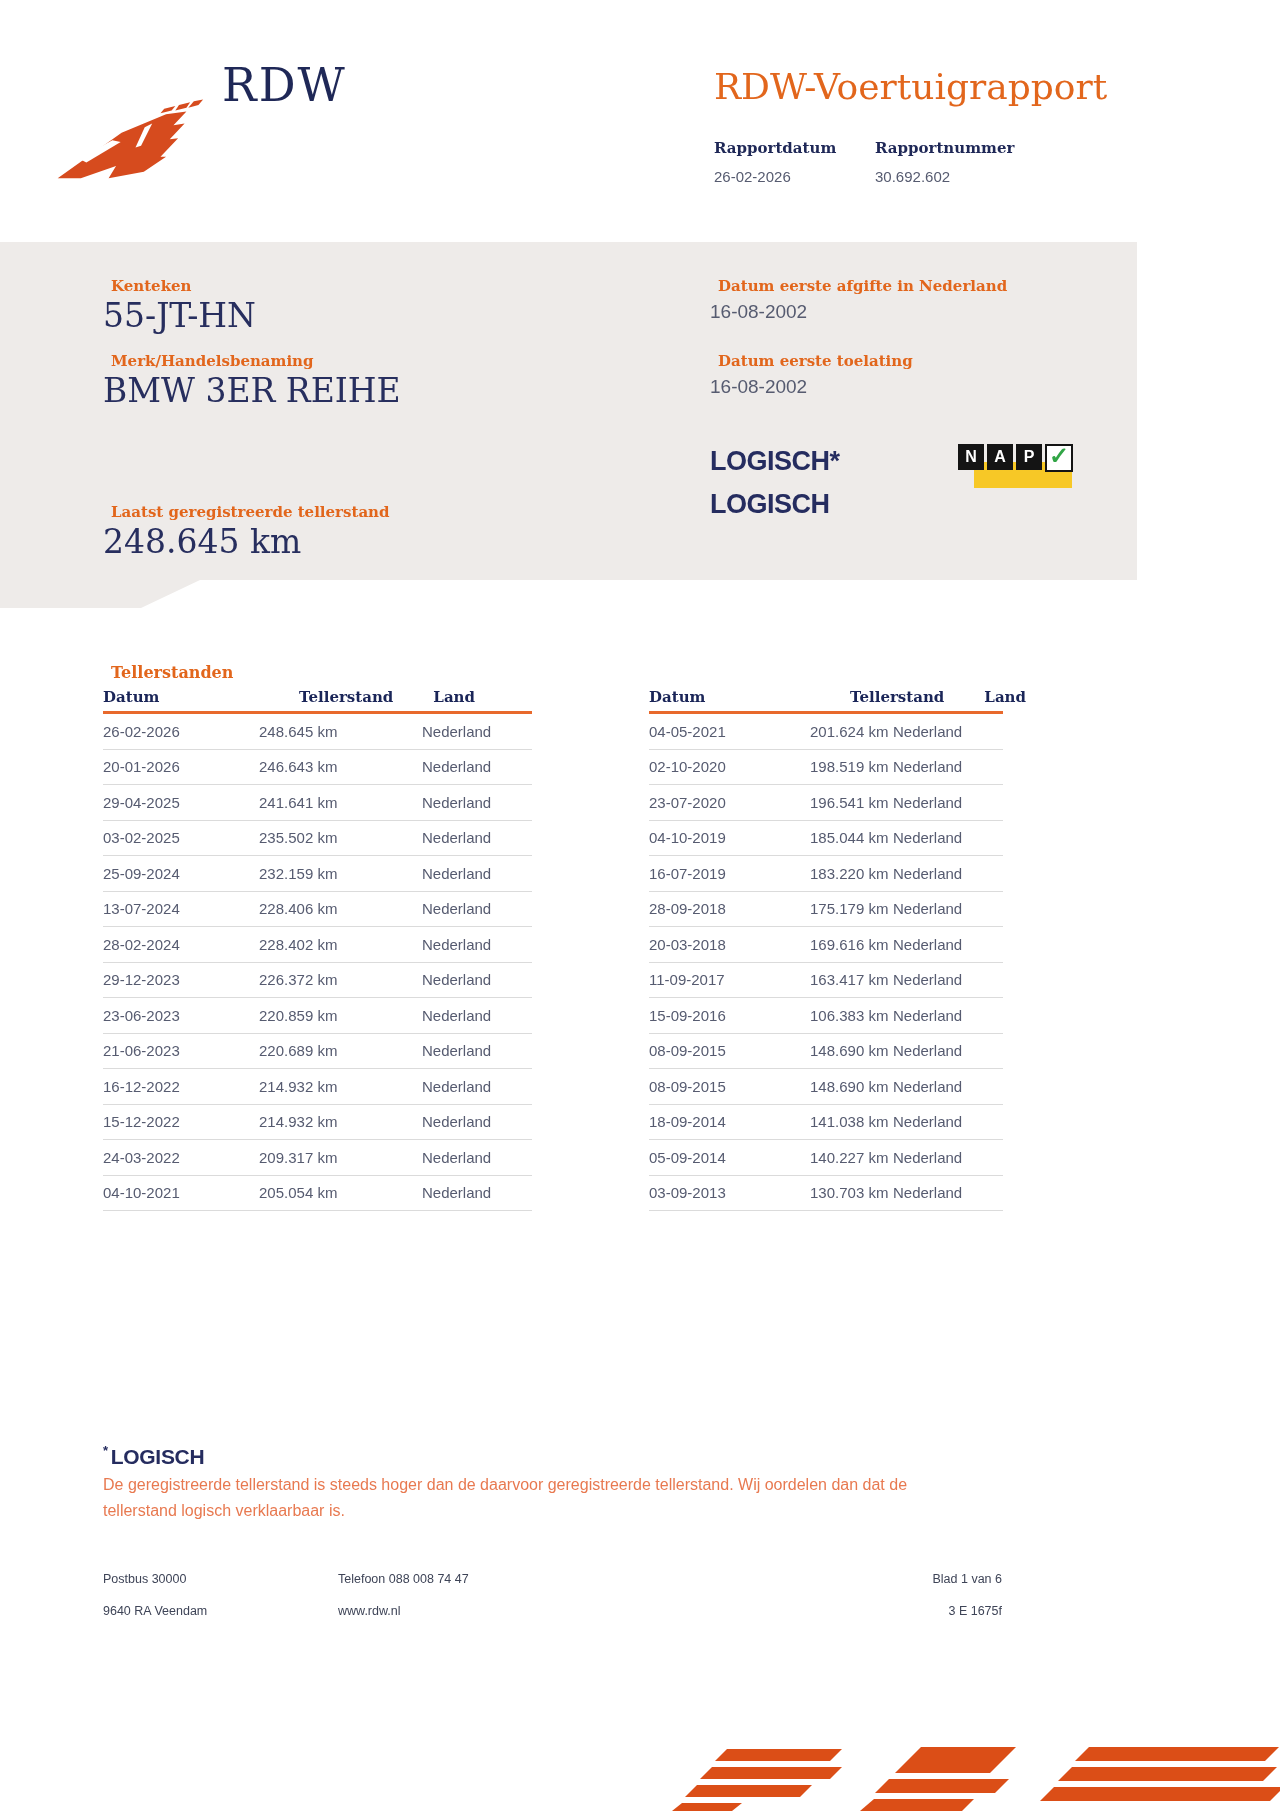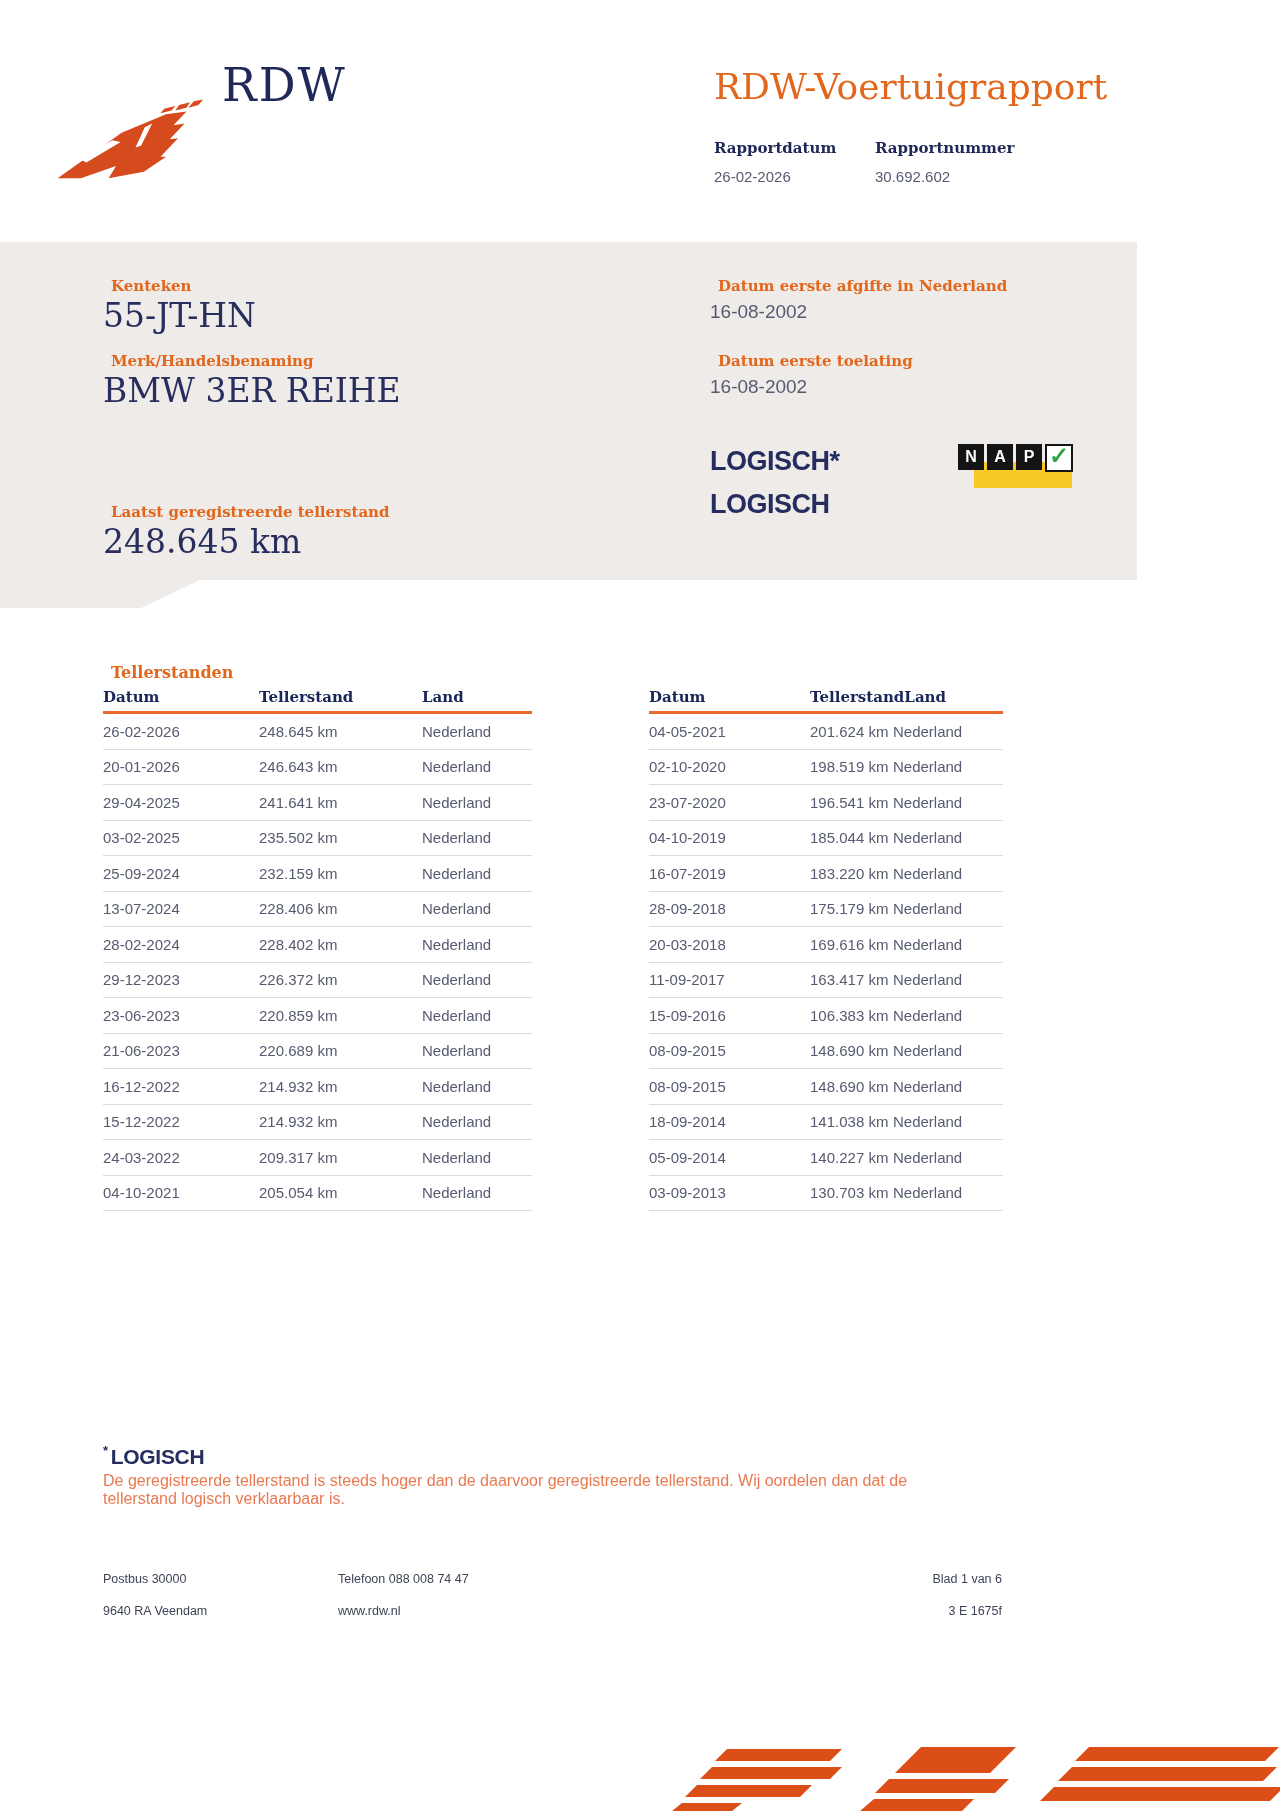--- a/index.html
+++ b/index.html
@@ -34,32 +34,32 @@
   .nap .sq{position:absolute;top:0;width:26px;height:26px;background:#141414;color:#ffffff;
     font-weight:bold;font-size:16px;display:flex;align-items:center;justify-content:center;}
   .nap .chk{position:absolute;top:0;left:87px;width:24px;height:24px;background:#ffffff;border:2px solid #141414;
     color:#31a546;font-weight:bold;font-size:24px;line-height:20px;text-align:center;overflow:visible;}
 
   
   .section-head{left:103px;top:663px;font-size:16px;}
   .otable{top:688px;}
   .t-left{left:103px;width:429px;}
   .t-right{left:649px;width:354px;}
-  .thead{display:grid;border-bottom:3px solid #e8692c;padding-bottom:5px;}
+  .thead{display:grid;border-bottom:3px solid #e8692c;padding-bottom:5px;gap:40px;}
   .t-left .thead,.t-left .trow{grid-template-columns:156px 1fr 110px;}
   .t-right .thead,.t-right .trow{grid-template-columns:161px 1fr 110px;}
   .th{font-family:"DejaVu Serif","Liberation Serif",serif;font-weight:bold;font-size:15px;color:#1a2558;}
   .th.c2,.tcell.c2{text-align:left;}
   .trow{display:grid;height:34.5px;align-items:center;border-bottom:1px solid #dbdbdb;}
   .tcell{font-size:15px;color:#565b70;}
 
   
   .expl-head{left:103px;top:1443px;font-size:21px;font-weight:bold;color:#252c5f;letter-spacing:-0.3px;}
   .expl-head .ast{font-size:13px;vertical-align:9px;margin-right:3px;}
-  .expl-body{left:103px;top:1472px;width:858px;font-size:16px;line-height:18px;color:#e87950;}
+  .expl-body{left:103px;top:1472px;width:858px;font-size:16px;line-height:26px;color:#e87950;}
 
   
   .foot{font-size:12.5px;color:#3e4457;}
   .fy1{top:1572px;} .fy2{top:1604px;}
   .fx1{left:103px;} .fx2{left:338px;}
   .fxr{width:200px;left:802px;text-align:right;}
 
   
   .logo-swoosh{left:50px;top:92px;width:158px;height:88px;}
   .bottom-decor{right:0;bottom:0;width:620px;height:66px;overflow:hidden;}

